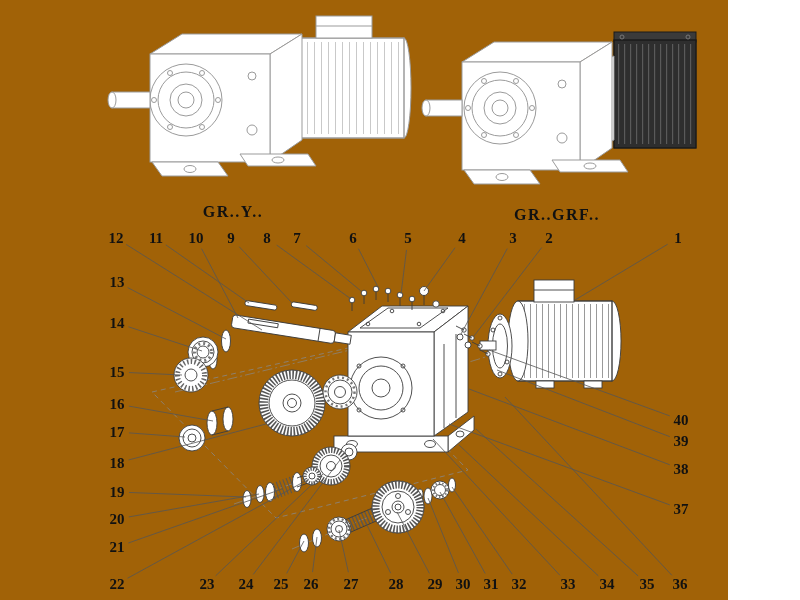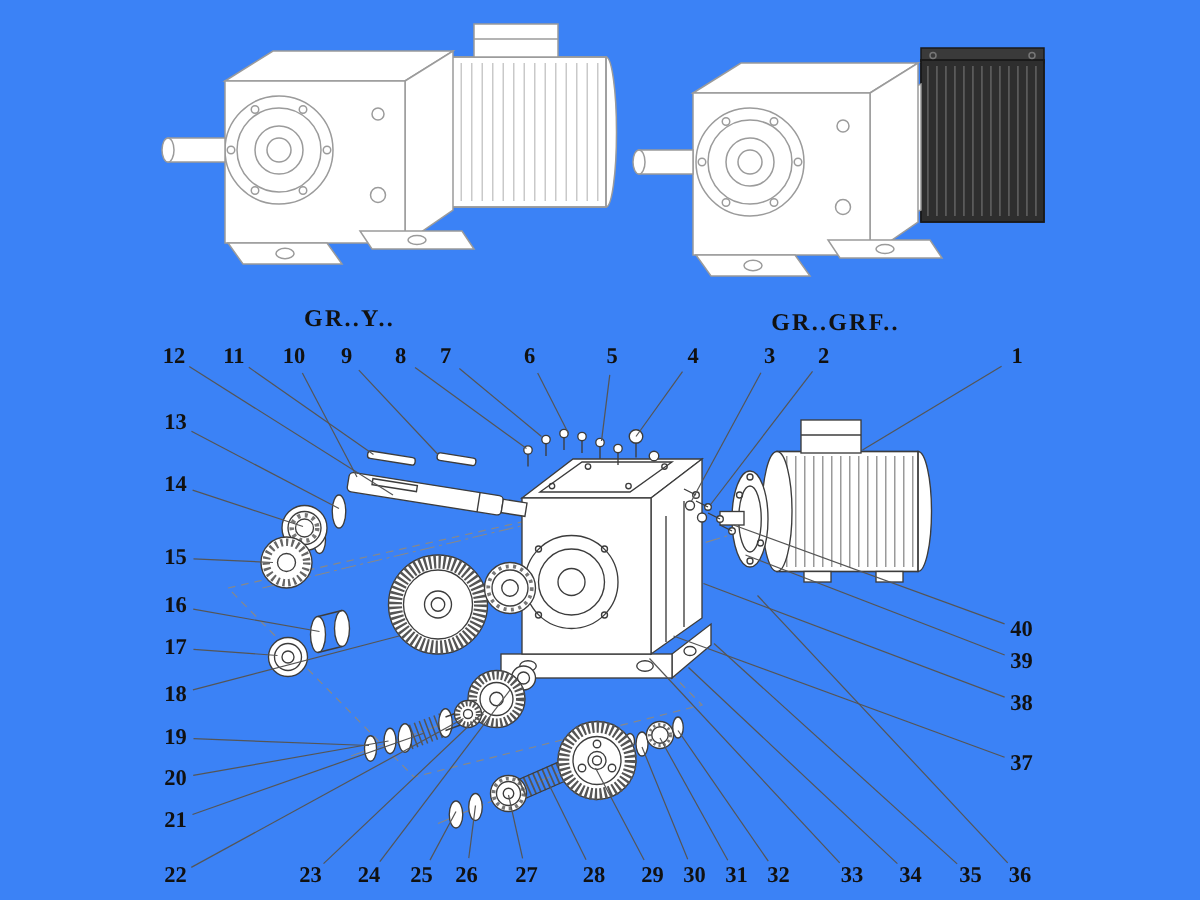--- a/index.html
+++ b/index.html
@@ -1,17 +1,17 @@
 <!DOCTYPE html>
 <html><head>
 <meta charset="utf-8">
 <style>
   html,body{margin:0;padding:0;background:#fff;}
   .stage{
-    position:relative;width:800px;height:600px;background:#3b82f6;
+    position:relative;width:728px;height:600px;background:#a16207;
     font-family:"Liberation Serif", serif;overflow:hidden;
   }
   svg{display:block;}
   .variant-label{
     font-family:"Liberation Serif", serif;
     font-weight:bold;font-size:16px;fill:#111;
     letter-spacing:1.5px;text-anchor:middle;
   }
   .callout-num{
     font-family:"Liberation Serif", serif;

